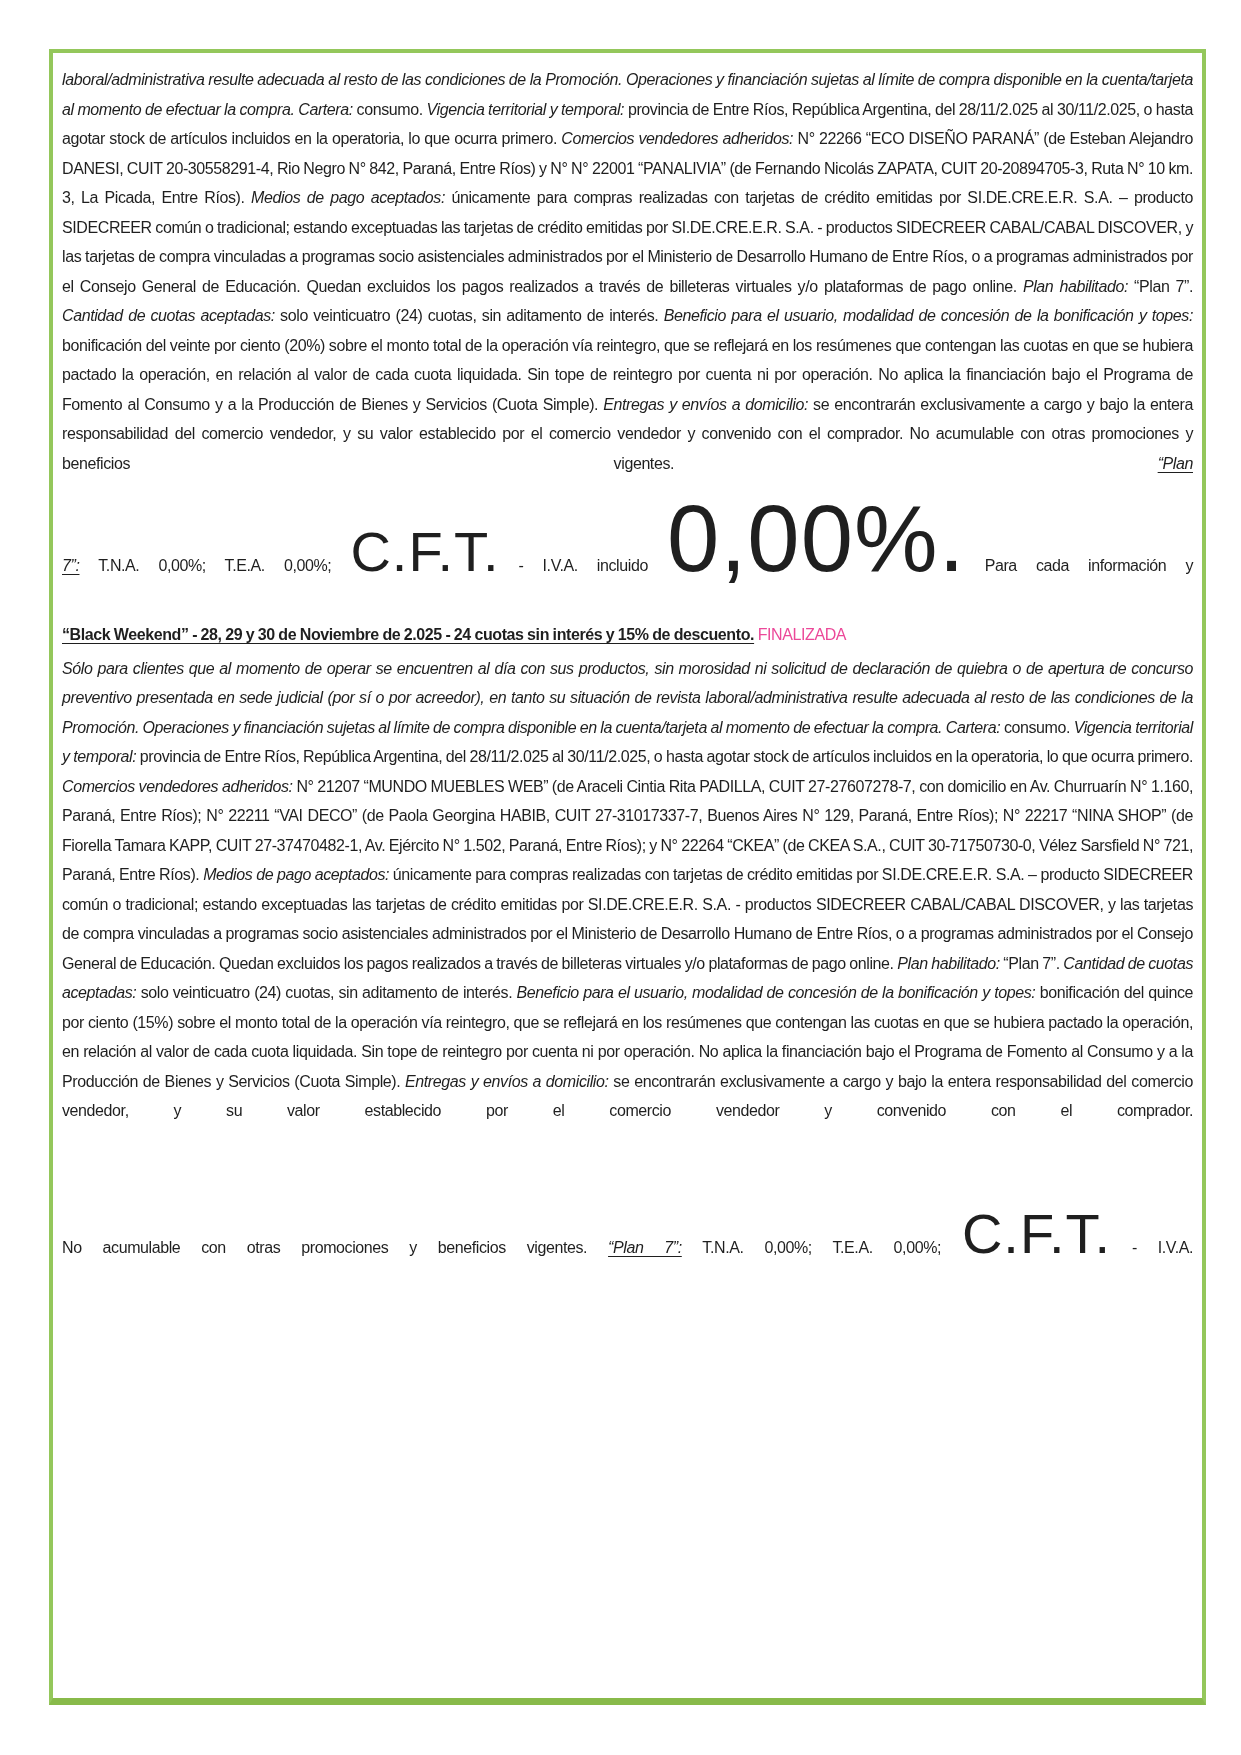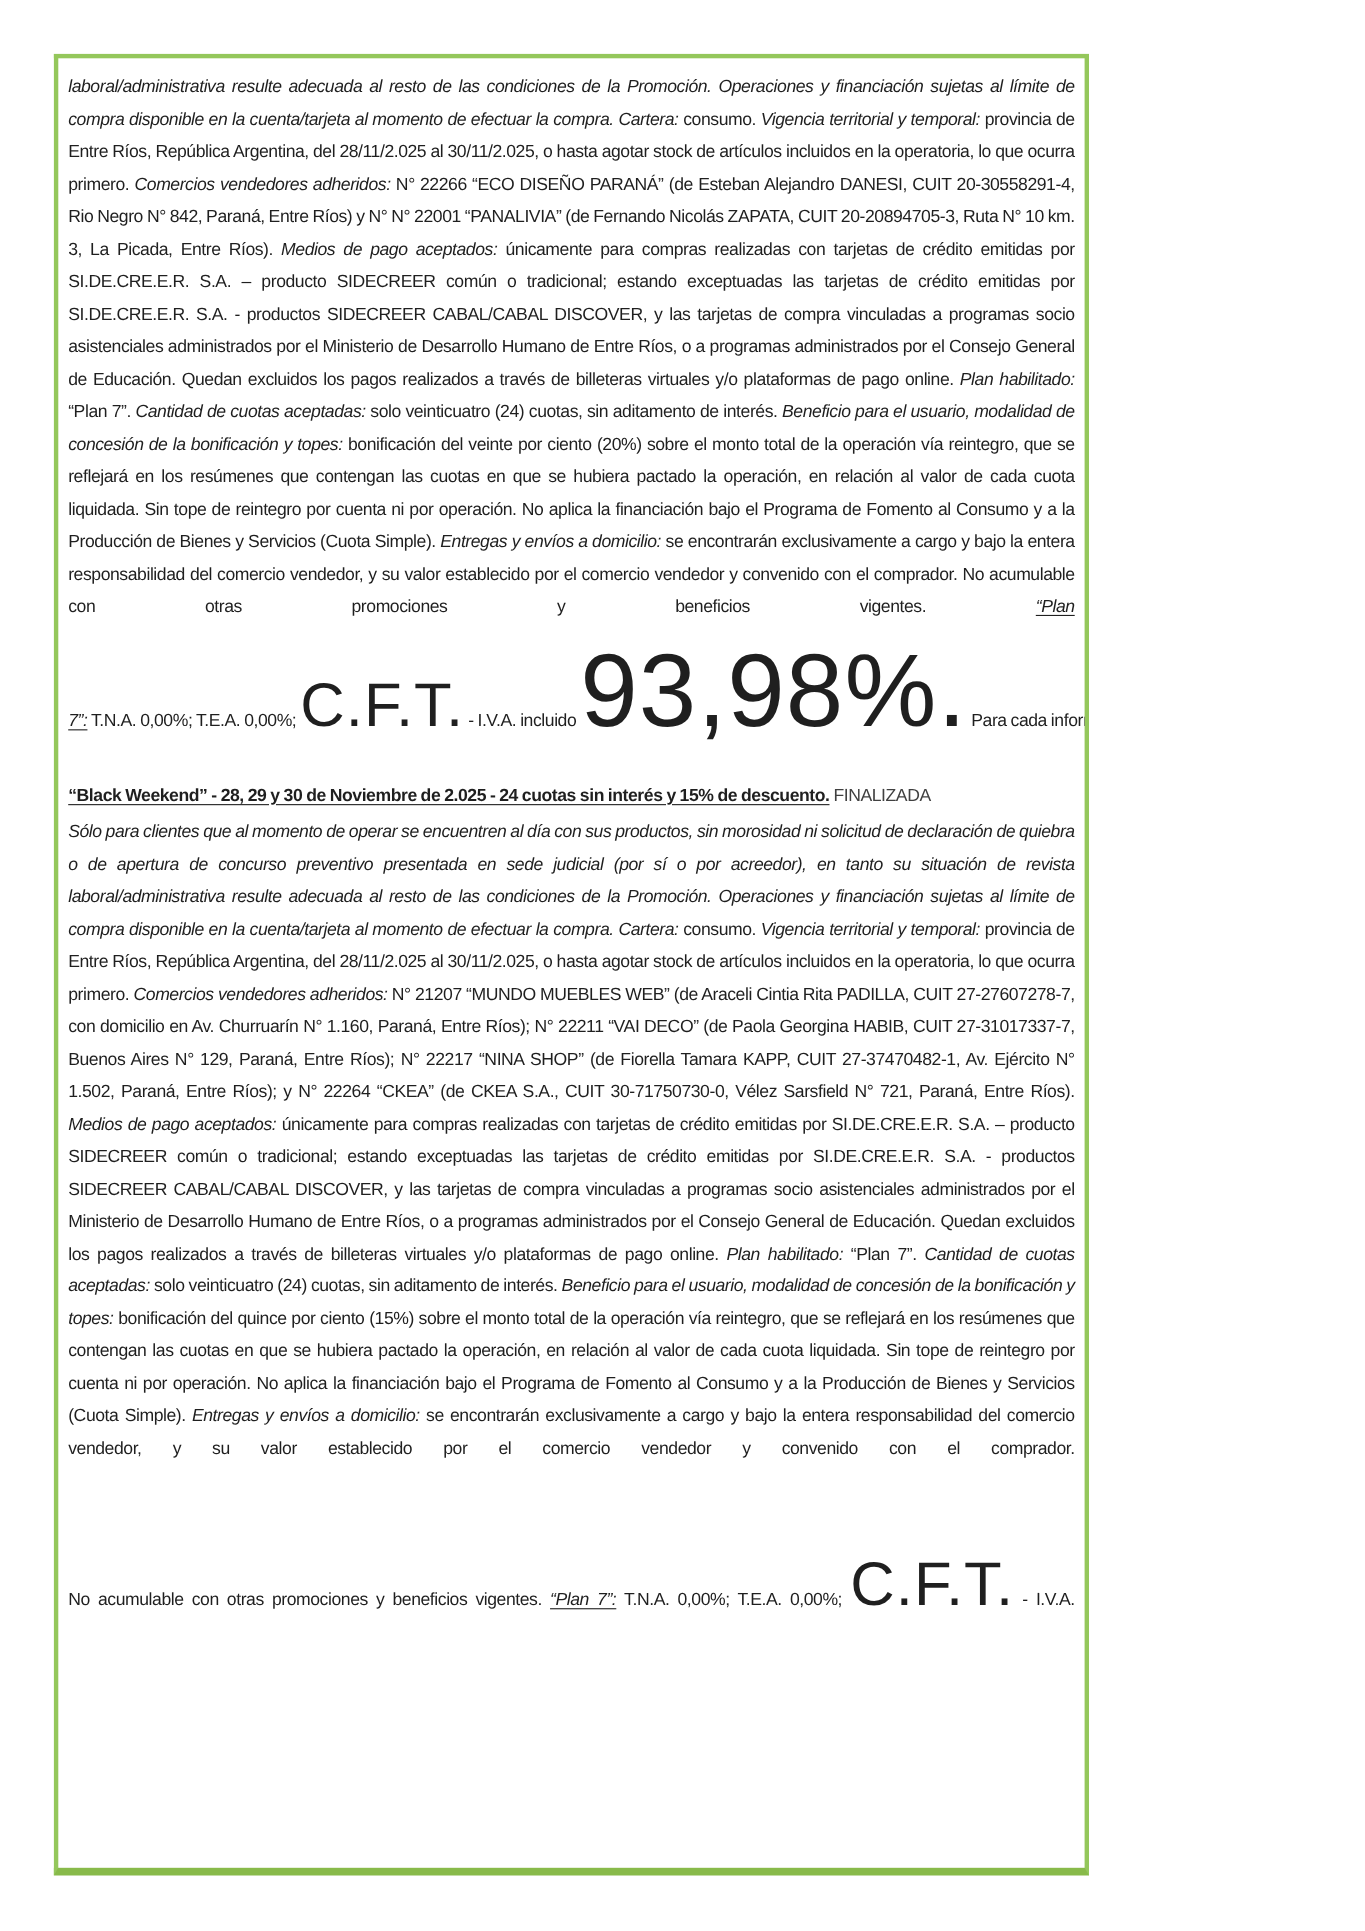--- a/index.html
+++ b/index.html
@@ -2,21 +2,21 @@
 <html lang="es"><head>
 <meta charset="utf-8">
 <style>
   html,body{margin:0;padding:0;}
   body{
     width:1241px;height:1755px;background:#ffffff;position:relative;
     font-family:"Liberation Sans", sans-serif;
     color:#1f1f1f;
   }
   .frame{
-    position:absolute;left:49px;top:49px;width:941px;height:1656px;
+    position:absolute;left:49px;top:49px;width:1157px;height:1656px;
     box-sizing:border-box;
     border:4px solid #94c75b;
     border-bottom:7px solid #88ba4a;
     padding:12px 9px 0 9px;
     overflow:hidden;
     background:#ffffff;
   }
   .para{
     font-size:16px;line-height:29.5px;
     letter-spacing:-0.4px;word-spacing:-0.5px;
@@ -32,26 +32,26 @@
   }
   .cftline-1{ margin-top:14px; }
   .contact-line{ margin-top:72px; text-align:left; text-align-last:left; }
   .heading{ margin-top:34px; text-align:left; text-align-last:left; }
   .para-2{ margin-top:4px; }
   .cftline-2{ margin-top:80px; }
   
   .s-i{ font-style:italic; }
   .s-b{ font-weight:bold; }
   .s-u{ text-decoration:underline; text-underline-offset:3px; }
-  .s-r{ color:#404040; }
+  .s-r{ color:#ec4899; }
   .s-big{ font-size:56px; line-height:1; letter-spacing:1px; }
   .s-big2{ font-size:94px; line-height:1; letter-spacing:1px; }
 </style>
 </head>
 <body>
 
 <div class="frame">
   <p class="para fill"><span class="s-i">laboral/administrativa resulte adecuada al resto de las condiciones de la Promoción. Operaciones y financiación sujetas al límite de compra disponible en la cuenta/tarjeta al momento de efectuar la compra. Cartera:</span><span> consumo. </span><span class="s-i">Vigencia territorial y temporal:</span><span> provincia de Entre Ríos, República Argentina, del 28/11/2.025 al 30/11/2.025, o hasta agotar stock de artículos incluidos en la operatoria, lo que ocurra primero. </span><span class="s-i">Comercios vendedores adheridos:</span><span> N° 22266 “ECO DISEÑO PARANÁ” (de Esteban Alejandro DANESI, CUIT 20-30558291-4, Rio Negro N° 842, Paraná, Entre Ríos) y N° N° 22001 “PANALIVIA” (de Fernando Nicolás ZAPATA, CUIT 20-20894705-3, Ruta N° 10 km. 3, La Picada, Entre Ríos). </span><span class="s-i">Medios de pago aceptados:</span><span> únicamente para compras realizadas con tarjetas de crédito emitidas por SI.DE.CRE.E.R. S.A. – producto SIDECREER común o tradicional; estando exceptuadas las tarjetas de crédito emitidas por SI.DE.CRE.E.R. S.A. - productos SIDECREER CABAL/CABAL DISCOVER, y las tarjetas de compra vinculadas a programas socio asistenciales administrados por el Ministerio de Desarrollo Humano de Entre Ríos, o a programas administrados por el Consejo General de Educación.  Quedan excluidos los pagos realizados a través de billeteras virtuales y/o plataformas de pago online. </span><span class="s-i">Plan habilitado:</span><span> “Plan 7”. </span><span class="s-i">Cantidad de cuotas aceptadas:</span><span> solo veinticuatro (24) cuotas, sin aditamento de interés. </span><span class="s-i">Beneficio para el usuario, modalidad de concesión de la bonificación y topes:</span><span> bonificación del veinte por ciento (20%) sobre el monto total de la operación vía reintegro, que se reflejará en los resúmenes que contengan las cuotas en que se hubiera pactado la operación, en relación al valor de cada cuota liquidada. Sin tope de reintegro por cuenta ni por operación. No aplica la financiación bajo el Programa de Fomento al Consumo y a la Producción de Bienes y Servicios (Cuota Simple). </span><span class="s-i">Entregas y envíos a domicilio:</span><span> se encontrarán exclusivamente a cargo y bajo la entera responsabilidad del comercio vendedor, y su valor establecido por el comercio vendedor y convenido con el comprador. No acumulable con otras promociones y beneficios vigentes.  </span><span class="s-i s-u">“Plan</span></p>
-  <p class="cftline cftline-1"><span class="s-i s-u">7”:</span><span> T.N.A. 0,00%; T.E.A. 0,00%; </span><span class="s-big">C.F.T.</span><span> - I.V.A. incluido </span><span class="s-big2">93,98%.</span><span> Para cada información y</span></p>
+  <p class="cftline cftline-1"><span class="s-i s-u">7”:</span><span> T.N.A. 0,00%; T.E.A. 0,00%; </span><span class="s-big">C.F.T.</span><span> - I.V.A. incluido </span><span class="s-big2">0,00%.</span><span> Para cada información y</span></p>
   <p class="para heading"><span class="s-b s-u">“Black Weekend” - 28, 29 y 30 de Noviembre de 2.025 - 24 cuotas sin interés y 15% de descuento.</span><span> </span><span class="s-r">FINALIZADA</span></p>
   <p class="para fill para-2"><span class="s-i">Sólo para clientes que al momento de operar se encuentren al día con sus productos, sin morosidad ni solicitud de declaración de quiebra o de apertura de concurso preventivo presentada en sede judicial (por sí o por acreedor), en tanto su situación de revista laboral/administrativa resulte adecuada al resto de las condiciones de la Promoción. Operaciones y financiación sujetas al límite de compra disponible en la cuenta/tarjeta al momento de efectuar la compra. Cartera:</span><span> consumo. </span><span class="s-i">Vigencia territorial y temporal:</span><span> provincia de Entre Ríos, República Argentina, del 28/11/2.025 al 30/11/2.025, o hasta agotar stock de artículos incluidos en la operatoria, lo que ocurra primero. </span><span class="s-i">Comercios vendedores adheridos:</span><span> N° 21207 “MUNDO MUEBLES WEB” (de Araceli Cintia Rita PADILLA, CUIT 27-27607278-7, con domicilio en Av. Churruarín N° 1.160, Paraná, Entre Ríos); N° 22211 “VAI DECO” (de Paola Georgina HABIB, CUIT 27-31017337-7, Buenos Aires N° 129, Paraná, Entre Ríos); N° 22217 “NINA SHOP” (de Fiorella Tamara KAPP, CUIT 27-37470482-1, Av. Ejército N° 1.502, Paraná, Entre Ríos); y N° 22264 “CKEA” (de CKEA S.A., CUIT 30-71750730-0, Vélez Sarsfield N° 721, Paraná, Entre Ríos). </span><span class="s-i">Medios de pago aceptados:</span><span> únicamente para compras realizadas con tarjetas de crédito emitidas por SI.DE.CRE.E.R. S.A. – producto SIDECREER común o tradicional; estando exceptuadas las tarjetas de crédito emitidas por SI.DE.CRE.E.R. S.A. - productos SIDECREER CABAL/CABAL DISCOVER, y las tarjetas de compra vinculadas a programas socio asistenciales administrados por el Ministerio de Desarrollo Humano de Entre Ríos, o a programas administrados por el Consejo General de Educación.  Quedan excluidos los pagos realizados a través de billeteras virtuales y/o plataformas de pago online. </span><span class="s-i">Plan habilitado:</span><span> “Plan 7”. </span><span class="s-i">Cantidad de cuotas aceptadas:</span><span> solo veinticuatro (24) cuotas, sin aditamento de interés. </span><span class="s-i">Beneficio para el usuario, modalidad de concesión de la bonificación y topes:</span><span> bonificación del quince por ciento (15%) sobre el monto total de la operación vía reintegro, que se reflejará en los resúmenes que contengan las cuotas en que se hubiera pactado la operación, en relación al valor de cada cuota liquidada. Sin tope de reintegro por cuenta ni por operación. No aplica la financiación bajo el Programa de Fomento al Consumo y a la Producción de Bienes y Servicios (Cuota Simple). </span><span class="s-i">Entregas y envíos a domicilio:</span><span> se encontrarán exclusivamente a cargo y bajo la entera responsabilidad del comercio vendedor, y su valor establecido por el comercio vendedor y convenido con el comprador.</span></p>
   <p class="cftline cftline-2"><span>No acumulable con otras promociones y beneficios vigentes.  </span><span class="s-i s-u">“Plan 7”:</span><span> T.N.A. 0,00%; T.E.A. 0,00%; </span><span class="s-big">C.F.T.</span><span> - I.V.A.</span></p>
 </div>
 
 </body></html>

